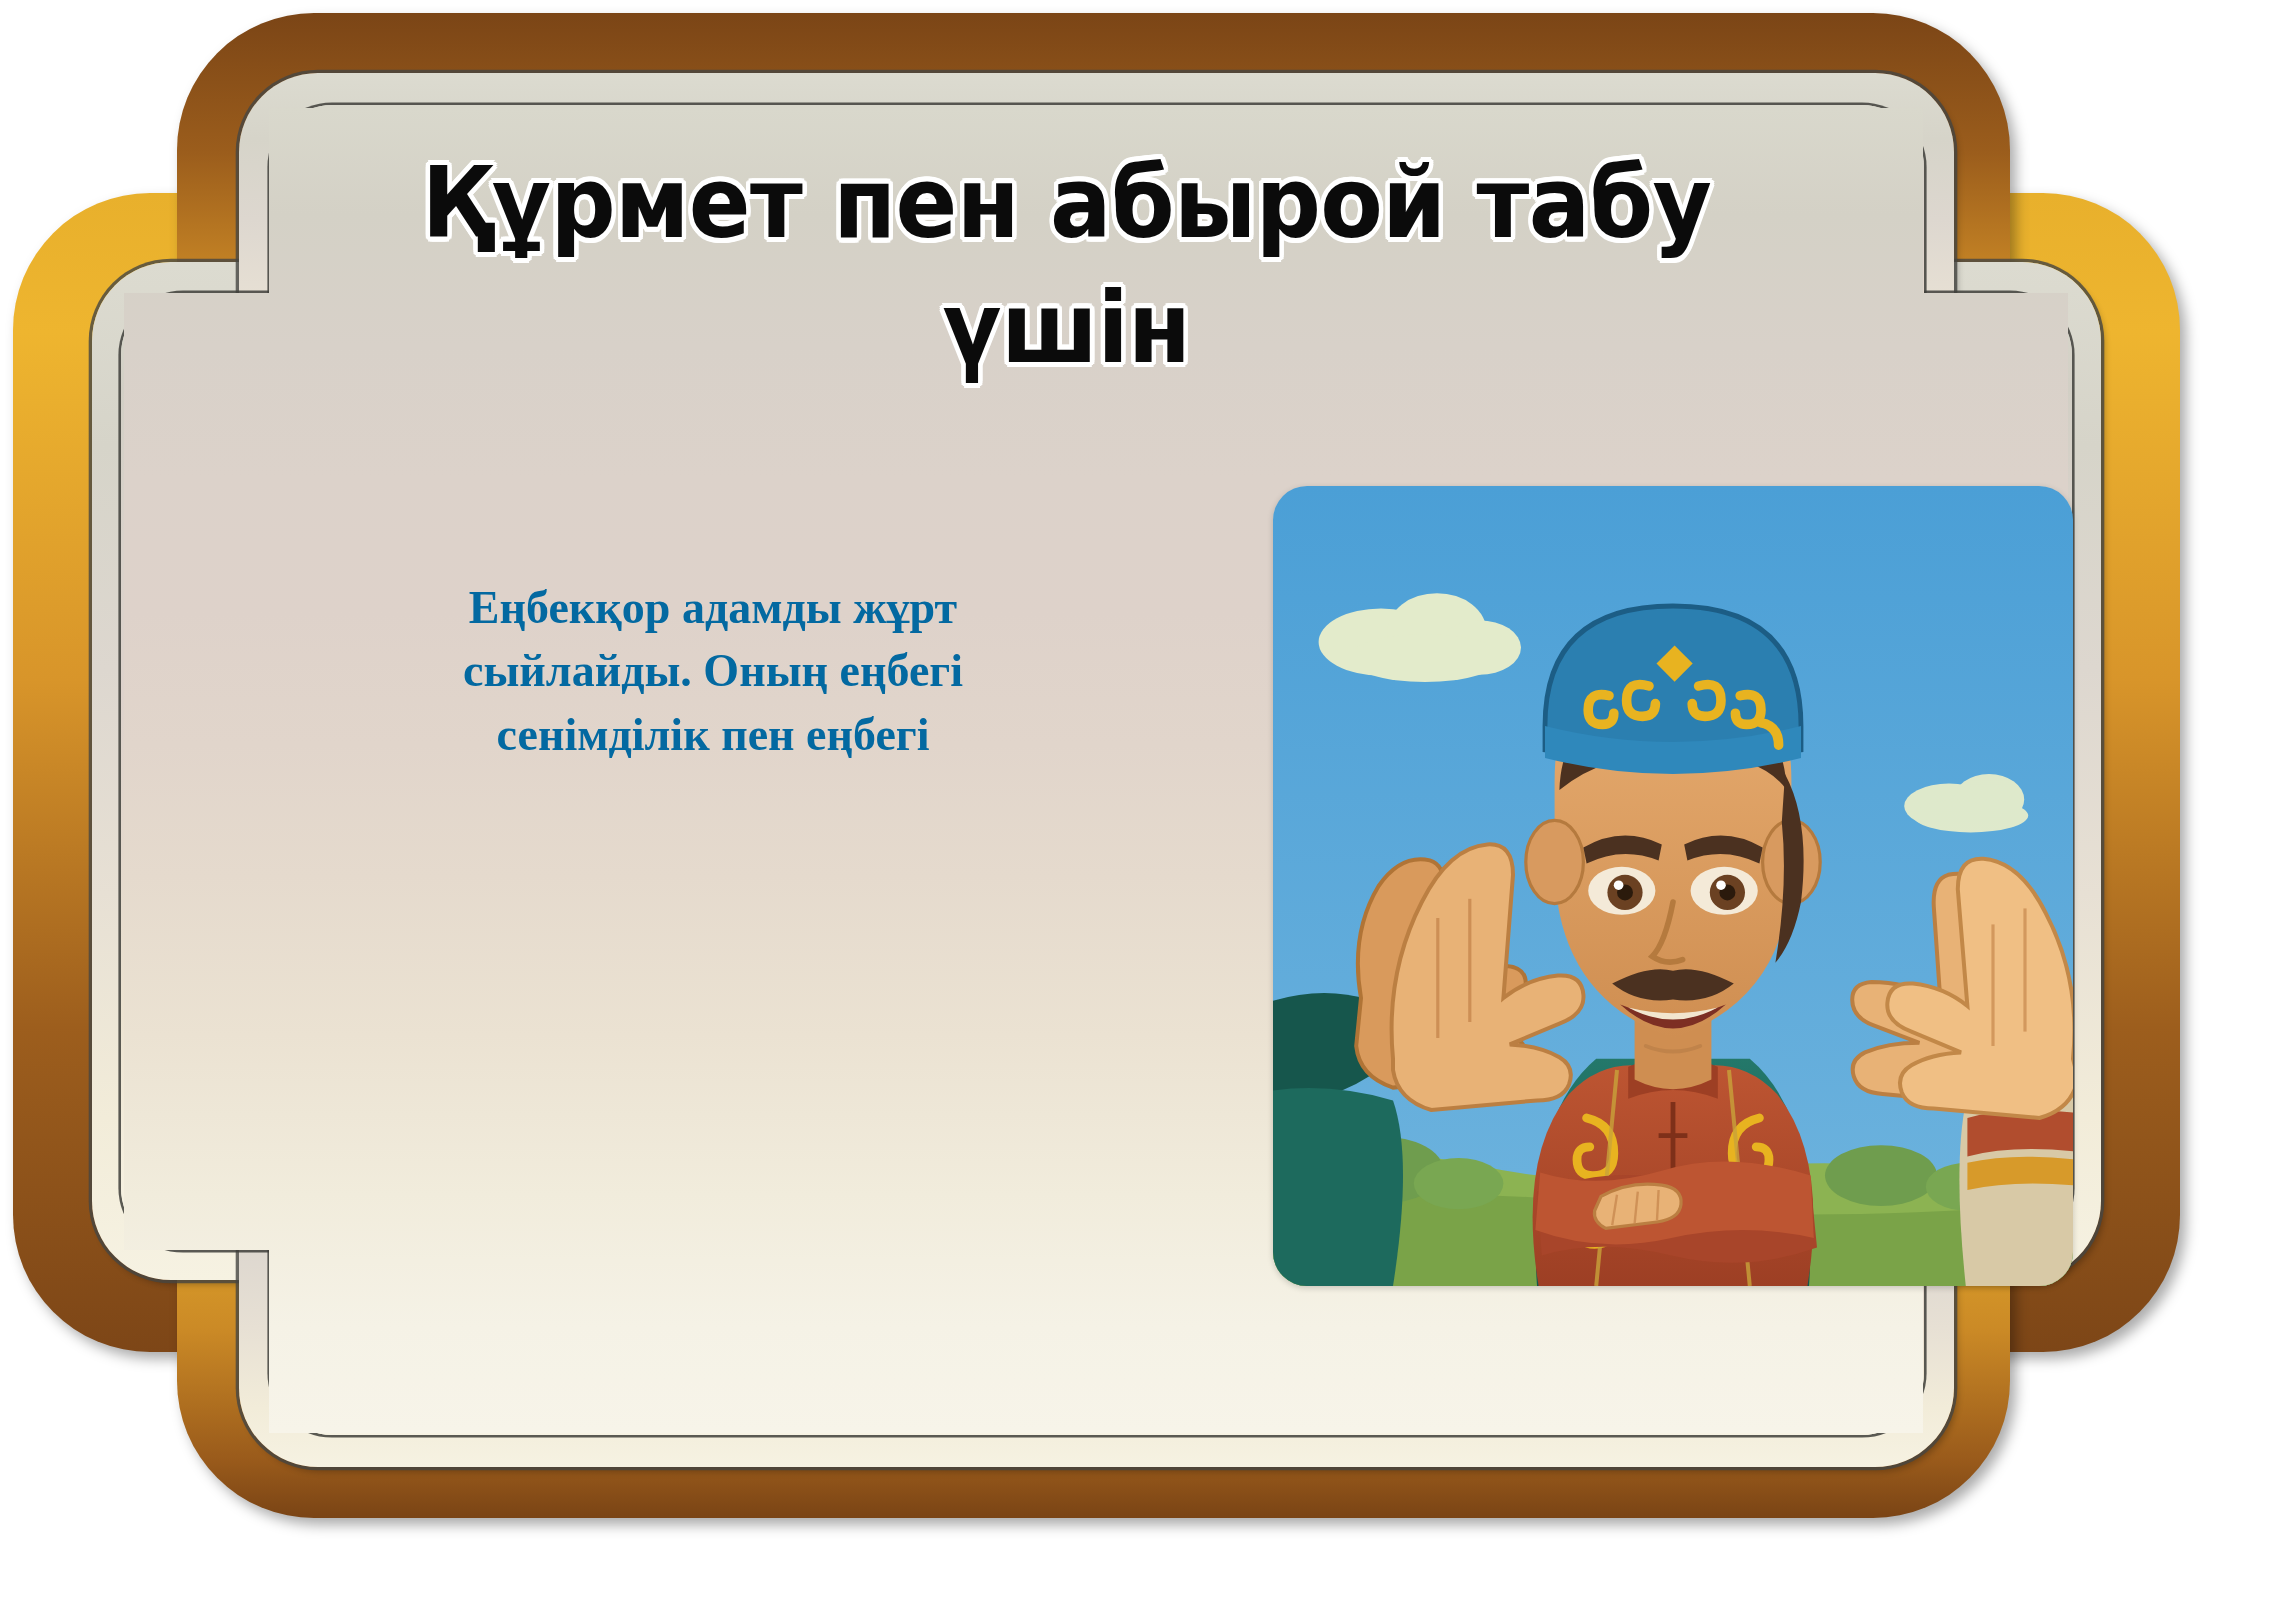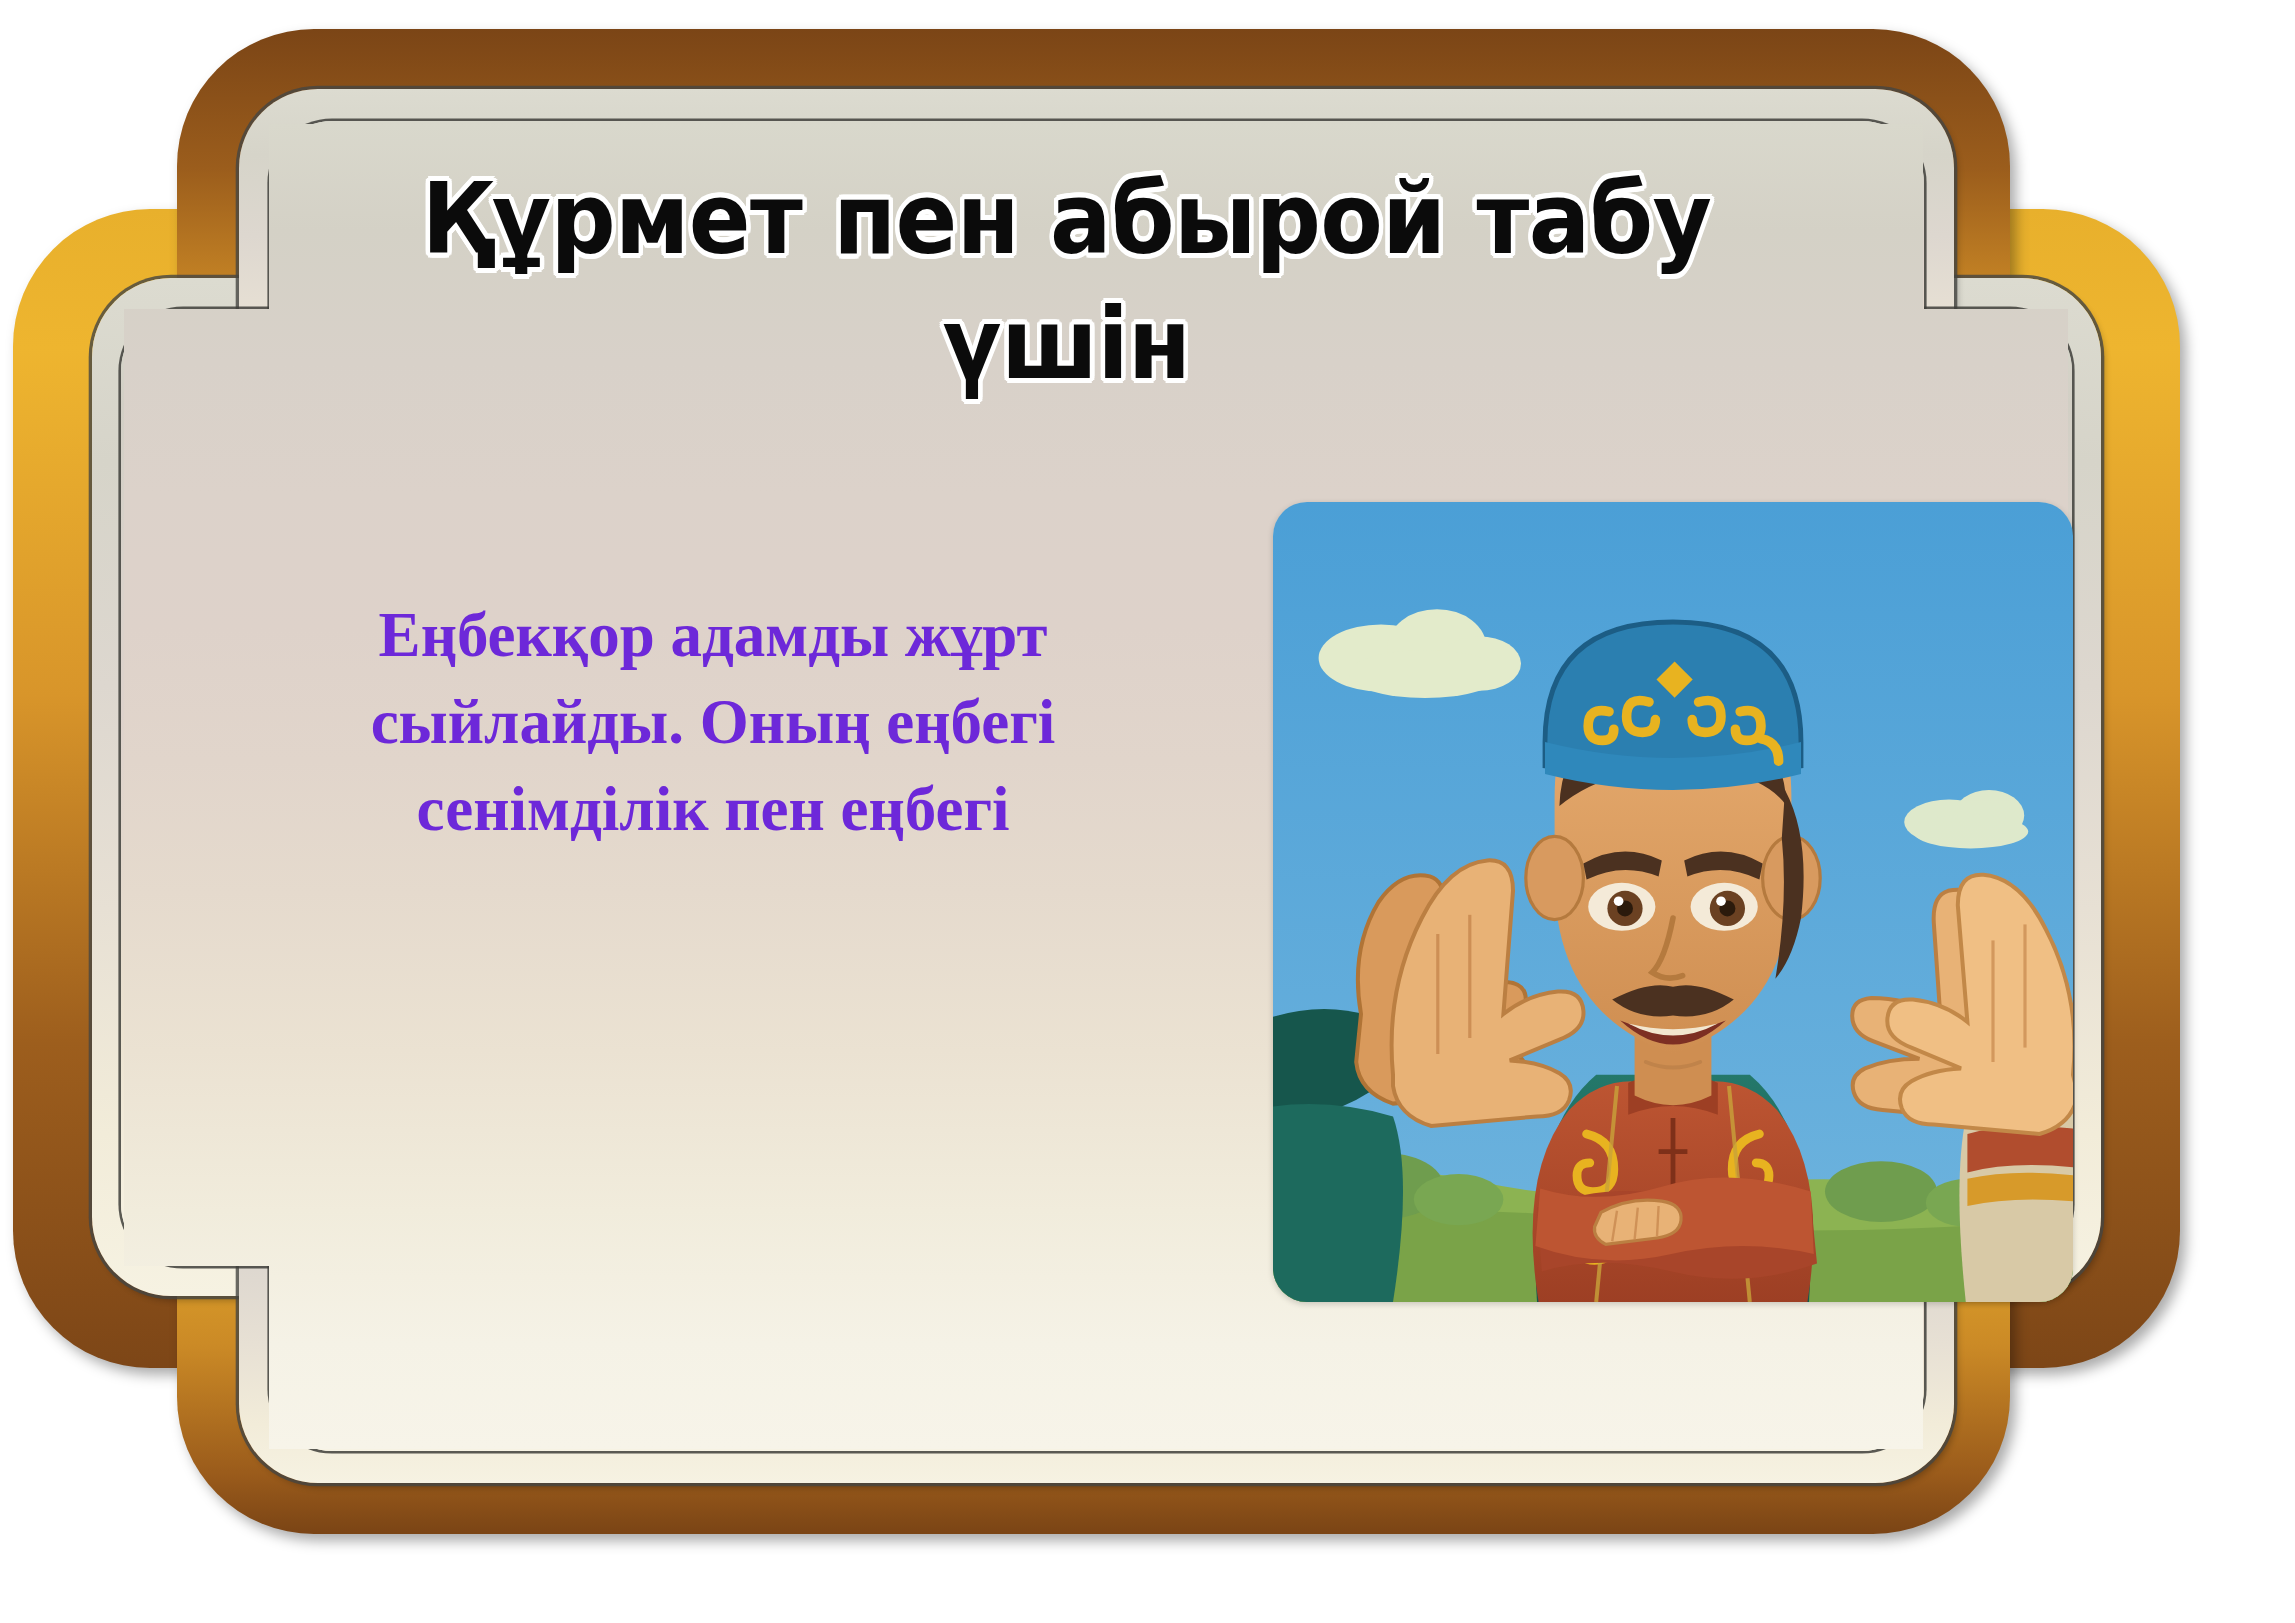--- a/index.html
+++ b/index.html
@@ -1,20 +1,20 @@
 <!DOCTYPE html>
 <html style="font-size:10.5px"><head>
 <meta charset="utf-8">
 <style>
   html,body{margin:0;padding:0;background:#fff;}
   body{width:2295px;height:1624px;position:relative;overflow:hidden;
        font-family:"Liberation Serif",serif;}
 
   
-  #stage{position:absolute;inset:0;background:#ffffff;margin-top:16px;}
+  #stage{position:absolute;inset:0;background:#ffffff;}
 
   
   .plaque{position:absolute;left:13px;top:0px;width:2167px;height:1519px;}
 
   
   .gold{position:absolute;filter:drop-shadow(6.5px 7.9px 6.5px rgba(0,0,0,.33));}
 
   .gold-mid{left:0px;top:193px;width:2167px;height:1159px;border-radius:137px;
      background:linear-gradient(180deg,#e8b02c 0%,#eeb52f 12%,#d8952a 42%,#9d5e1d 72%,#7d4617 100%);}
   .gold-top{left:164px;top:13px;width:1833px;height:497px;border-radius:137px;
@@ -61,22 +61,22 @@
      line-height:1.28;letter-spacing:-0.7px;color:#0b0b0b;
      transform:scaleX(.93);transform-origin:center top;
      text-shadow:
        -4.6px 0 0 #fff, 4.6px 0 0 #fff, 0 -4.6px 0 #fff, 0 4.6px 0 #fff,
        -3.3px -3.3px 0 #fff, 3.3px -3.3px 0 #fff, -3.3px 3.3px 0 #fff, 3.3px 3.3px 0 #fff,
        -4.6px -2px 0 #fff, 4.6px -2px 0 #fff, -4.6px 2px 0 #fff, 4.6px 2px 0 #fff,
        -2px -4.6px 0 #fff, 2px -4.6px 0 #fff, -2px 4.6px 0 #fff, 2px 4.6px 0 #fff;}
 
   
   .body-text{position:absolute;left:170px;top:576px;width:1060px;text-align:center;
-     font-family:"Liberation Serif",serif;font-weight:bold;font-size:63px;
-     line-height:1.38;color:#6d28d9;}
+     font-family:"Liberation Serif",serif;font-weight:bold;font-size:46px;
+     line-height:1.38;color:#0369a1;}
 
   
   .illo{position:absolute;left:1260px;top:486px;width:800px;height:800px;
      border-radius:34px;overflow:hidden;box-shadow:0 2px 6.5px rgba(0,0,0,.18);}
   .illo svg{display:block;width:100%;height:100%;}
 </style>
 </head>
 <body>
 
 <div id="stage">

